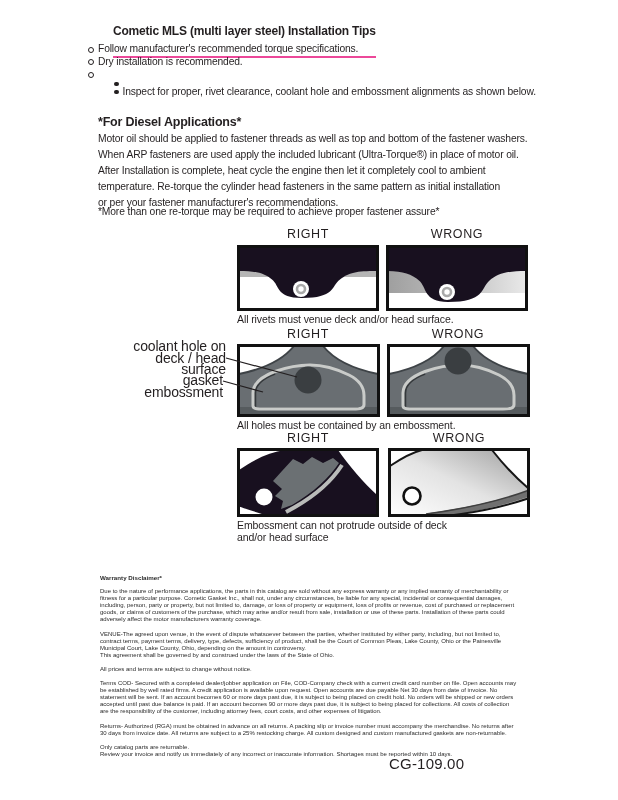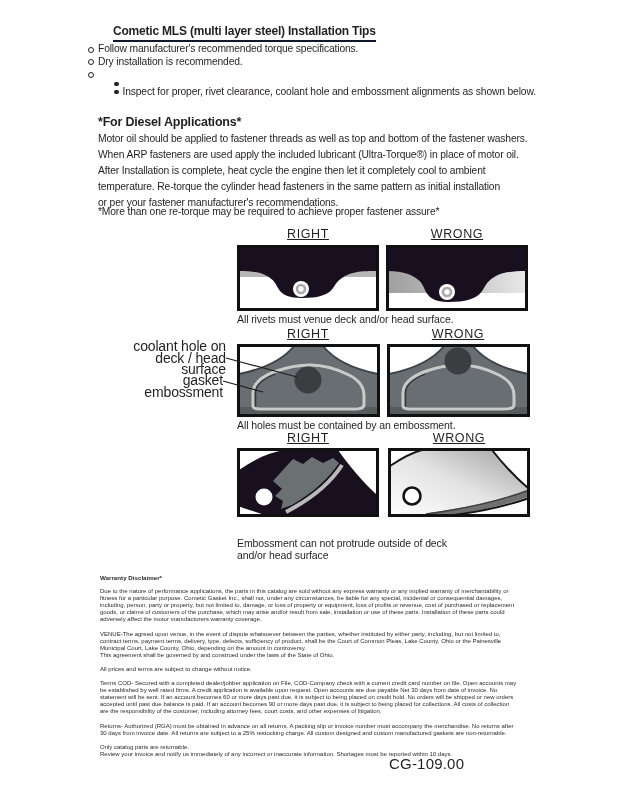--- a/index.html
+++ b/index.html
@@ -4,33 +4,33 @@
 <style>
   html,body{margin:0;padding:0;}
   body{background:#fff;}
   .page{
     position:relative;width:618px;height:800px;background:#ffffff;overflow:hidden;
     font-family:"Liberation Sans", sans-serif;color:#231f20;
   }
   .title{
     position:absolute;left:113px;top:24px;
     font-size:12px;font-weight:bold;letter-spacing:-0.2px;
-    border-bottom:2px solid #0f172a;padding-bottom:2px;display:inline-block;
+    border-bottom:2px solid #ec4899;padding-bottom:18px;display:inline-block;
   }
   .bullets{position:absolute;left:88px;top:43px;width:460px;font-size:10.3px;line-height:12.8px;letter-spacing:-0.15px;}
   .b-row{display:flex;align-items:flex-start;}
   .b-mark{flex:0 0 auto;width:4px;height:4px;border:1.1px solid #231f20;border-radius:50%;margin:3.6px 4px 0 0;}
   .sb-row{display:flex;align-items:flex-start;margin-left:26px;}
   .sb-mark{flex:0 0 auto;width:4.5px;height:4.5px;background:#231f20;border-radius:50%;margin:3.6px 4px 0 0;}
   .h2{position:absolute;left:98px;top:115px;font-size:12.5px;font-weight:bold;letter-spacing:-0.2px;}
   .para{position:absolute;left:98px;width:450px;font-size:10.3px;line-height:16px;letter-spacing:-0.15px;white-space:pre-line;}
   .p1{top:131px;}
   .p2{top:163px;}
   .p3{top:204px;}
-  .fig-label{position:absolute;width:142px;text-align:center;font-size:12.5px;letter-spacing:0.6px;text-decoration:underline;}
+  .fig-label{position:absolute;width:142px;text-align:center;font-size:12.5px;letter-spacing:0.6px;}
   .fig-caption{position:absolute;left:237px;font-size:10.5px;line-height:12px;letter-spacing:-0.1px;white-space:pre-line;}
   .side-label{position:absolute;text-align:right;font-size:14px;line-height:11.5px;letter-spacing:-0.15px;white-space:pre-line;}
   .figbox{position:absolute;display:block;}
   .disclaimer{position:absolute;left:100px;top:574px;width:462px;font-size:6px;line-height:7.1px;color:#2b2b2b;}
   .disclaimer .dh{font-weight:bold;margin:0 0 7px 0;font-size:6.2px;}
   .disclaimer p{margin:0 0 7px 0;white-space:pre-line;}
   .footer-code{position:absolute;left:389px;top:755px;font-size:15px;letter-spacing:0.2px;}
 </style>
 </head>
 <body>
@@ -164,21 +164,21 @@
     <path d="M46,69 C77,66.5 107,61.5 140,50.5 L140,69 Z" fill="#ffffff"></path>
     <path d="M46,69 C77,66.5 107,61.5 140,50.5" fill="none" stroke="#161616" stroke-width="2"></path>
     <path d="M2,18 C14,10 24,4.5 34,2 L2,2 Z" fill="#ffffff"></path>
     <path d="M2,18 C14,10 24,4.5 34,2" fill="none" stroke="#161616" stroke-width="2"></path>
     <path d="M104,2 C115,16 128,30 140,40 L140,2 Z" fill="#ffffff"></path>
     <path d="M104,2 C115,16 128,30 140,40" fill="none" stroke="#161616" stroke-width="2"></path>
     <circle cx="24" cy="48" r="8.5" fill="#ffffff" stroke="#111111" stroke-width="2.6"></circle>
     <rect x="1.5" y="1.5" width="139" height="66" fill="none" stroke="#111111" stroke-width="3"></rect>
   </svg>
 
-  <div class="fig-caption" style="top:519px;margin-top:18px;">Embossment can not protrude outside of deck
+  <div class="fig-caption" style="top:519px;">Embossment can not protrude outside of deck
 and/or head surface</div>
 
   <div class="disclaimer">
     <div class="dh">Warranty Disclaimer*</div>
     <p>Due to the nature of performance applications, the parts in this catalog are sold without any express warranty or any implied warranty of merchantability or
 fitness for a particular purpose.  Cometic Gasket Inc., shall not, under any circumstances, be liable for any special, incidental or consequential damages,
 including, person, party or property, but not limited to, damage, or loss of property or equipment, loss of profits or revenue, cost of purchased or replacement
 goods, or claims of customers of the purchase, which may arise and/or result from sale, installation or use of these parts.  Installation of these parts could
 adversely affect the motor manufacturers warranty coverage.</p>
     <p>VENUE-The agreed upon venue, in the event of dispute whatsoever between the parties, whether instituted by either party, including, but not limited to,

